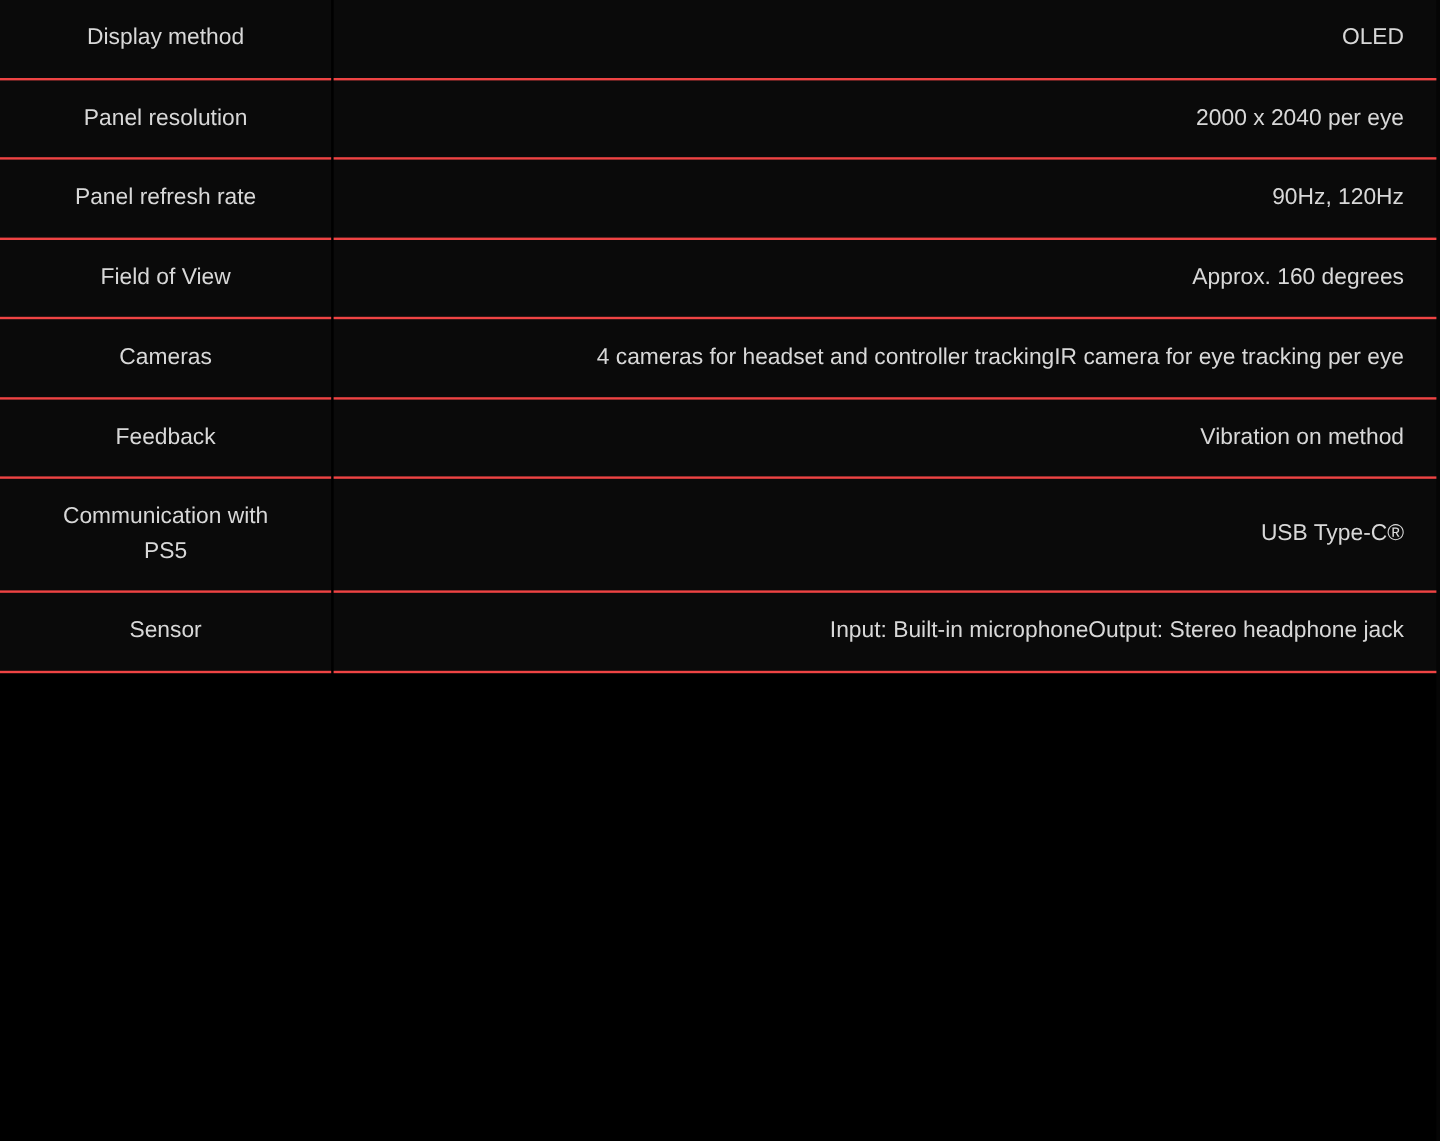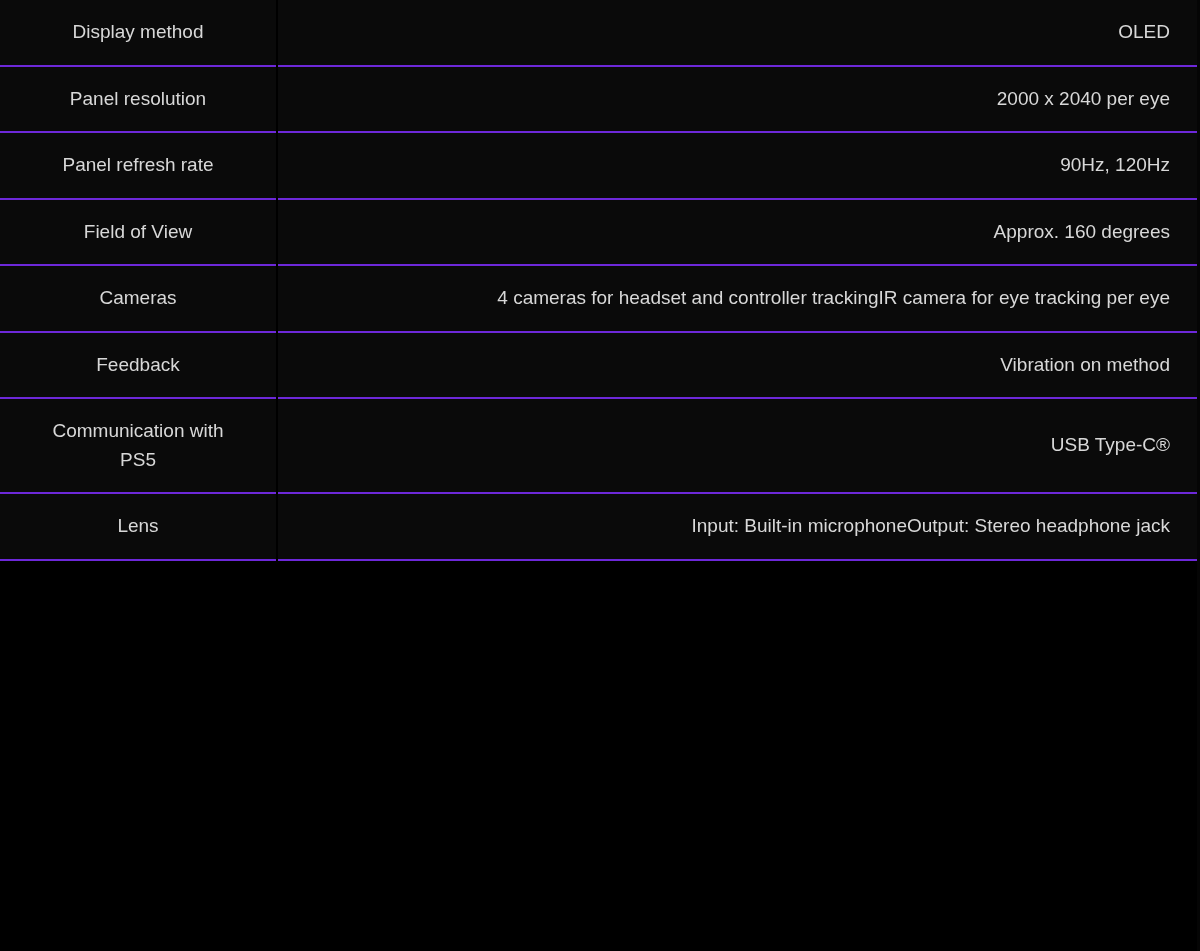--- a/index.html
+++ b/index.html
@@ -18,21 +18,21 @@
 
   .spec-table {
     width: 1200px;
     border-collapse: collapse;
     table-layout: fixed;
     background: #0a0a0a;
   }
 
   .spec-row {
     background: #0a0a0a;
-    border-bottom: 2px solid #6d28d9;
+    border-bottom: 2px solid #ef4444;
     padding-left: 24px;
   }
 
   .spec-label,
   .spec-value {
     vertical-align: middle;
     font-size: 19px;
     line-height: 1.5;
     color: #d8d8d8;
     font-weight: 400;
@@ -108,21 +108,21 @@
           <span class="line">Vibration on method</span>
         </td>
       </tr>
       <tr class="spec-row">
         <td class="spec-label">Communication with PS5</td>
         <td class="spec-value">
           <span class="line">USB Type-C®</span>
         </td>
       </tr>
       <tr class="spec-row">
-        <td class="spec-label">Lens</td>
+        <td class="spec-label">Sensor</td>
         <td class="spec-value">
           <span class="line">Input: Built-in microphoneOutput: Stereo headphone jack</span>
         </td>
       </tr>
     </tbody>
 </table>
 
 <div class="right-edge"></div>
 
 </body></html>

